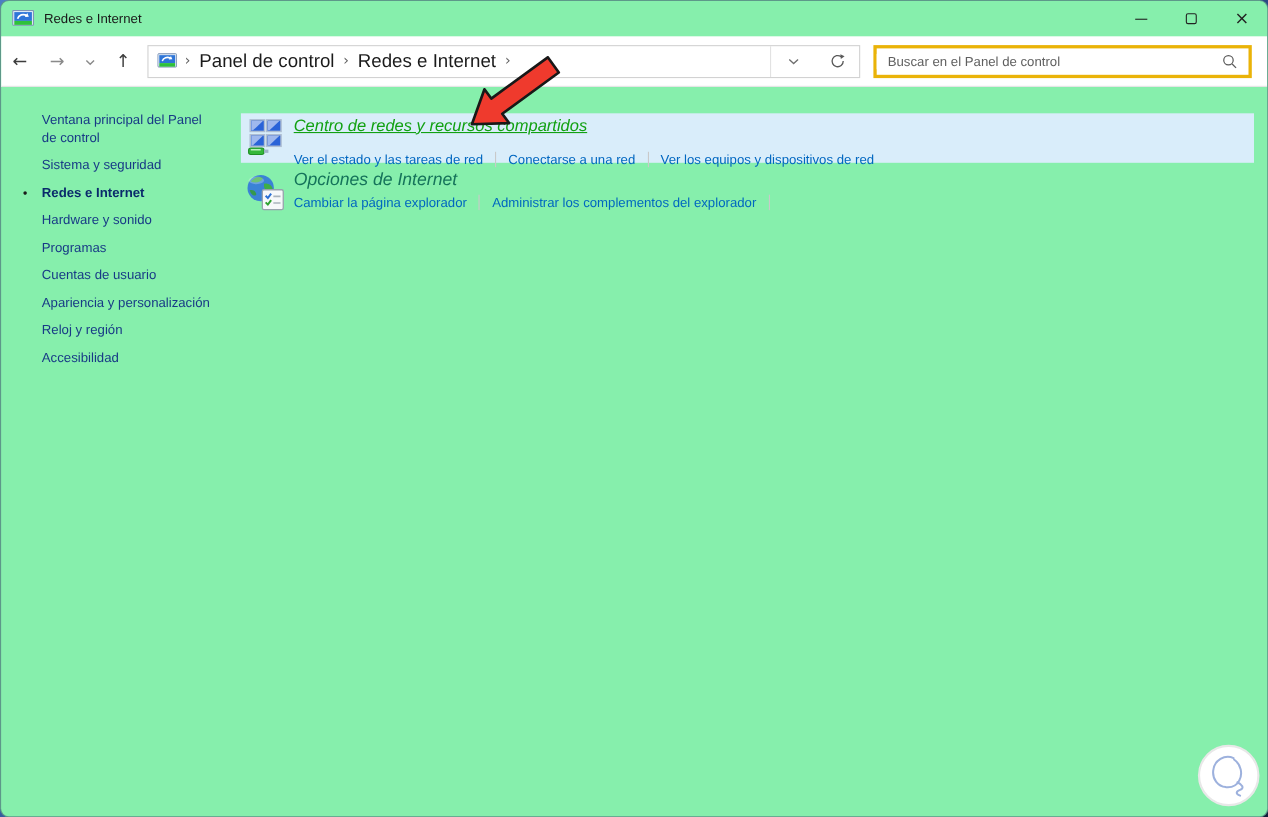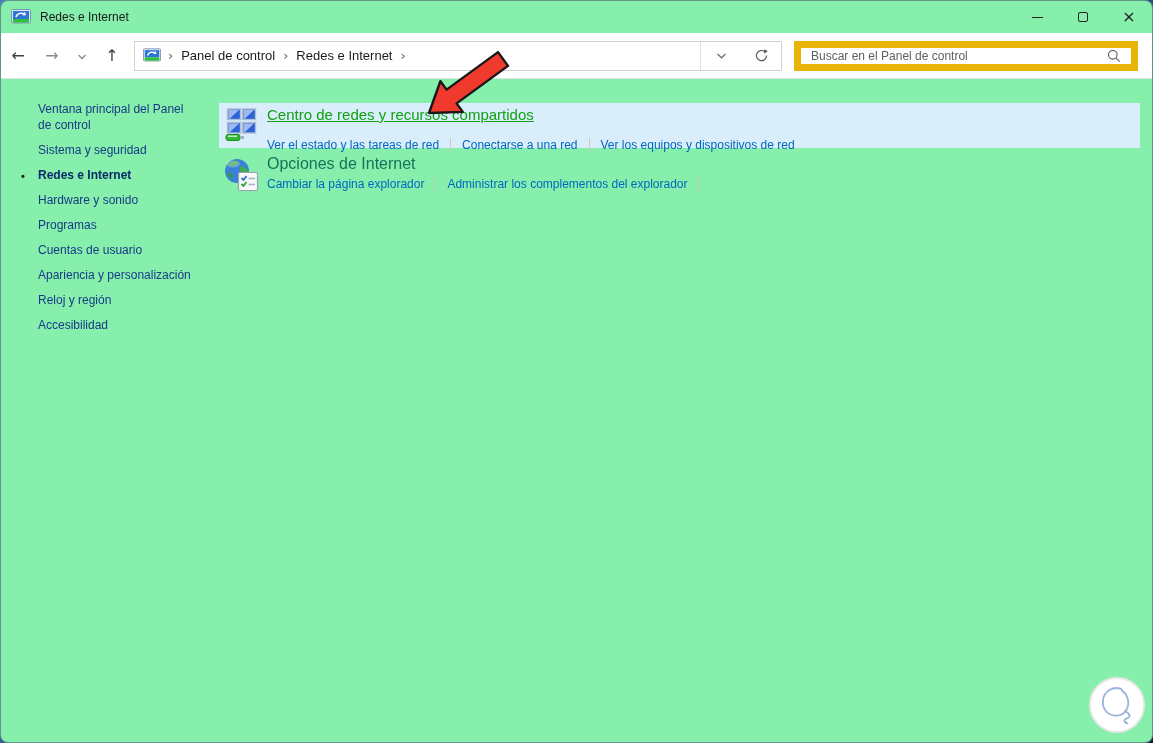--- a/index.html
+++ b/index.html
@@ -31,47 +31,47 @@
   .navbtns { display: flex; align-items: center; flex: 0 0 auto; }
   .navbtn { font-family: "DejaVu Sans", sans-serif; font-size: 16px; color: #3d3d3d; width: 34px; text-align: center; }
   .navbtn.disabled { color: #8a8a8a; }
   .navbtn.small { width: 26px; }
   .addressbar {
     margin-left: 5px; height: 30px; width: 648px;
     border: 1px solid #d2d2d2; display: flex; align-items: center; background: #fff;
   }
   .addressbar .loc-icon { margin-left: 8px; width: 18px; height: 16px; flex: 0 0 auto; }
   .crumb-sep { margin: 0 7px; color: #5f5f5f; font-size: 13px; font-family: "DejaVu Sans", sans-serif; }
-  .crumb { font-size: 13px; color: #1b1b1b; white-space: nowrap; padding: 2px 1px; }
+  .crumb { font-size: 17px; color: #1b1b1b; white-space: nowrap; padding: 2px 1px; }
   .addr-space { flex: 1; }
   .addr-controls { display: flex; align-items: center; height: 100%; border-left: 1px solid #e2e2e2; }
   .addr-controls .ctl { width: 40px; height: 100%; display: flex; align-items: center; justify-content: center; }
   .searchbox {
     margin-left: 12px; height: 30px; width: 344px;
-    border: 7px solid #eab308; display: flex; align-items: center; background: #fff;
+    border: 3px solid #eab308; display: flex; align-items: center; background: #fff;
   }
   .searchbox input {
     flex: 1; border: none; outline: none; font-family: "Liberation Sans", sans-serif;
     font-size: 12px; color: #333; padding: 0 8px 0 10px;
   }
   .searchbox input::placeholder { color: #5f5f5f; opacity: 1; }
   .searchbox .mag { margin-right: 10px; flex: 0 0 auto; }
   
   .content { display: flex; height: 664px; }
   .sidebar { width: 218px; flex: 0 0 auto; padding: 22px 0 0 37px; position: relative; }
   .side-item { position: relative; width: 162px; font-size: 12px; line-height: 16px; color: #183a86; margin-bottom: 9px; cursor: pointer; }
   .side-item.active { font-weight: bold; color: #0a2a6b; }
   .side-item .bullet { position: absolute; left: -17px; top: 1px; font-size: 11px; color: #1a1a1a; }
   .main { flex: 1; padding: 24px 12px 0 0; }
   .group { display: flex; align-items: flex-start; }
   .group.highlight { background: #d9edfa; height: 45px; }
   .g1-icon { width: 32px; height: 34px; margin: 5px 10px 0 6px; flex: 0 0 auto; }
   .g2-icon { width: 37px; height: 37px; margin: 4px 7px 0 4px; flex: 0 0 auto; }
   .gtext { display: flex; flex-direction: column; }
-  .gtitle { font-size: 15px; cursor: pointer; }
+  .gtitle { font-size: 15px; cursor: pointer; font-style: italic; }
   .gtitle.green { color: #12a112; text-decoration: underline; margin-top: 3px; }
   .gtitle.teal { color: #15735a; font-size: 16px; margin-top: 2px; text-decoration: none; }
   .glinks { display: flex; align-items: center; margin-top: 15px; }
   .glink { font-size: 12px; color: #0067c0; white-space: nowrap; cursor: pointer; }
   .vsep { width: 1px; height: 14px; background: #c9c9c9; margin: 0 11px; }
   .group2 { margin-top: 5px; }
   .g2 .glinks { margin-top: 4px; }
   .g2 .glinks.line2 { margin-top: 6px; }
   
   .annot-arrow { position: absolute; left: 408px; top: 50px; width: 105px; height: 72px; pointer-events: none; }

